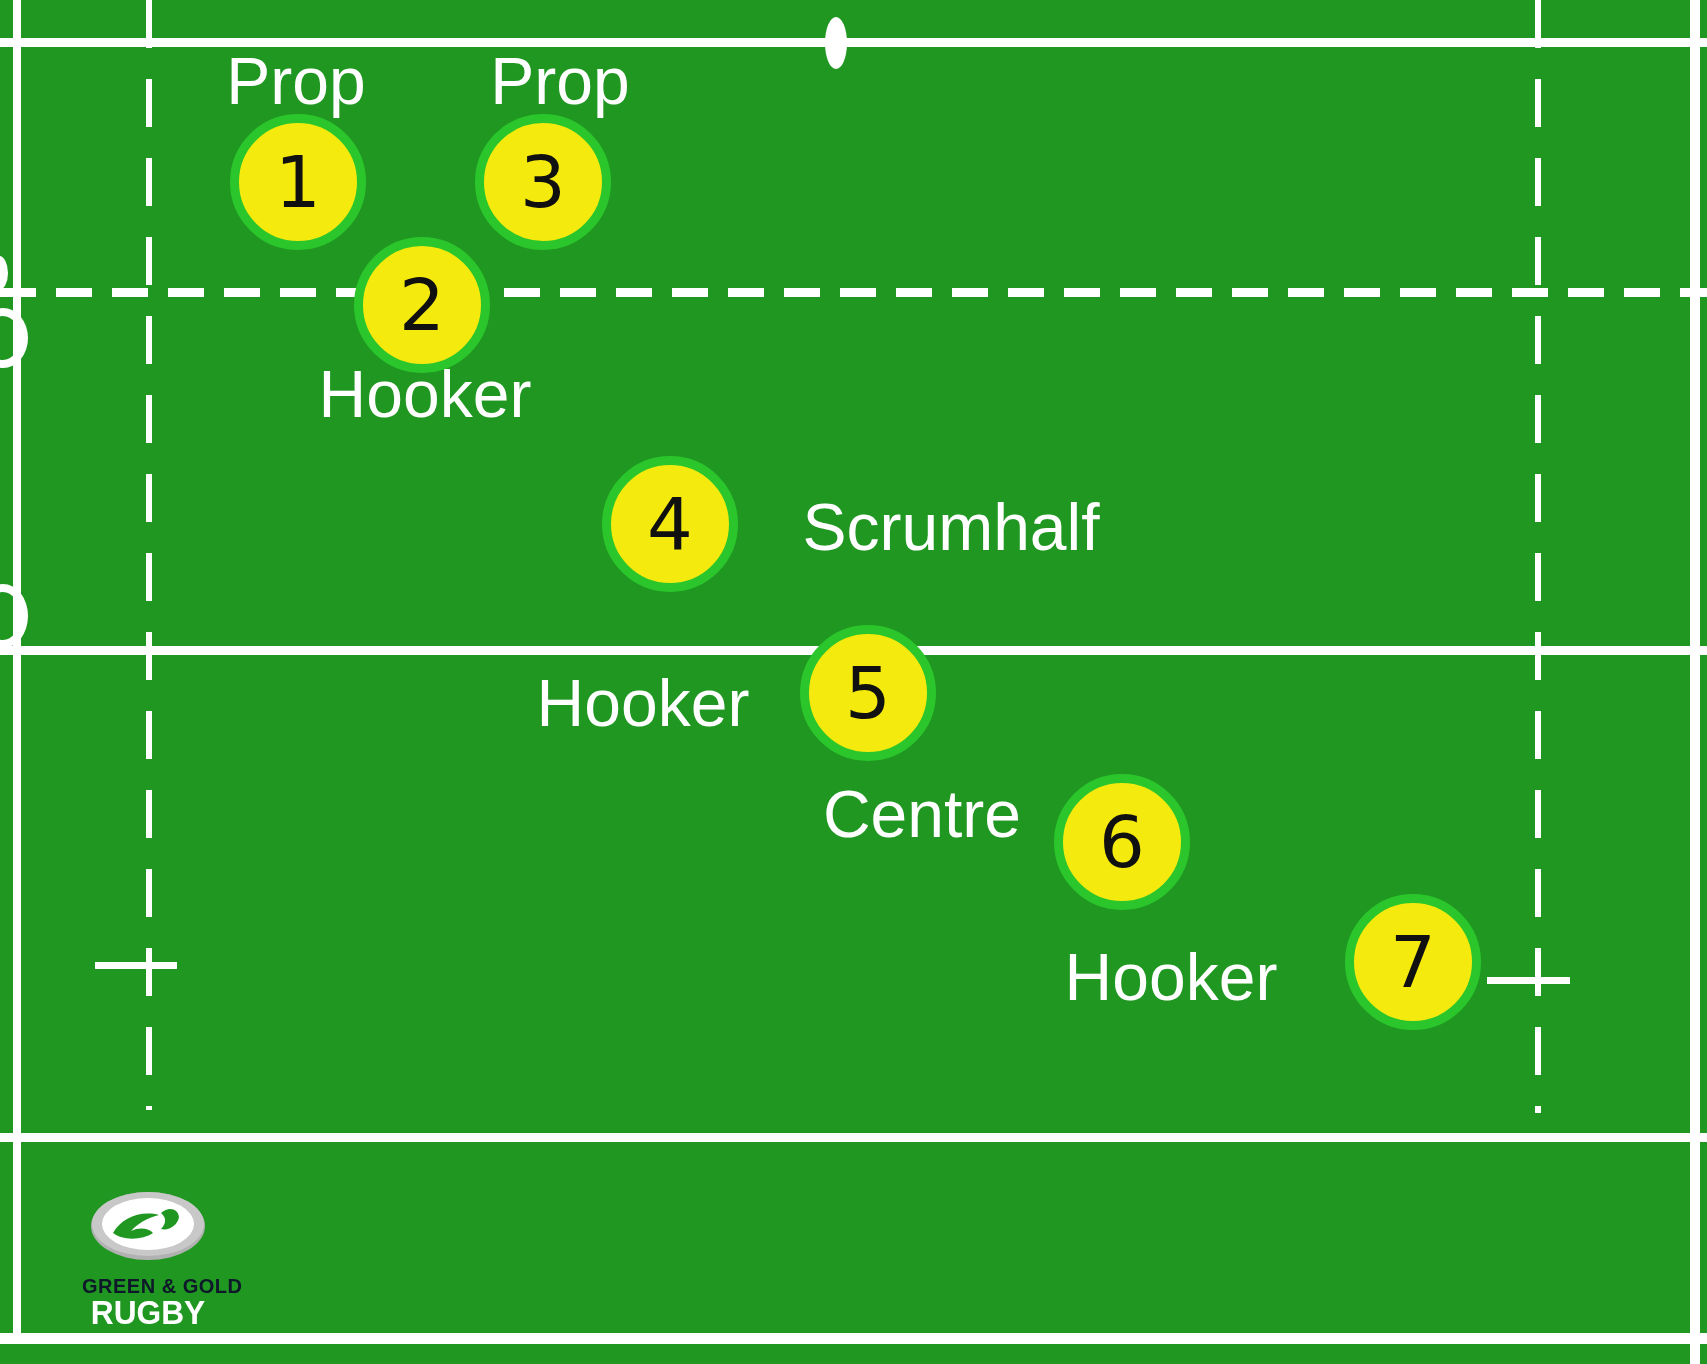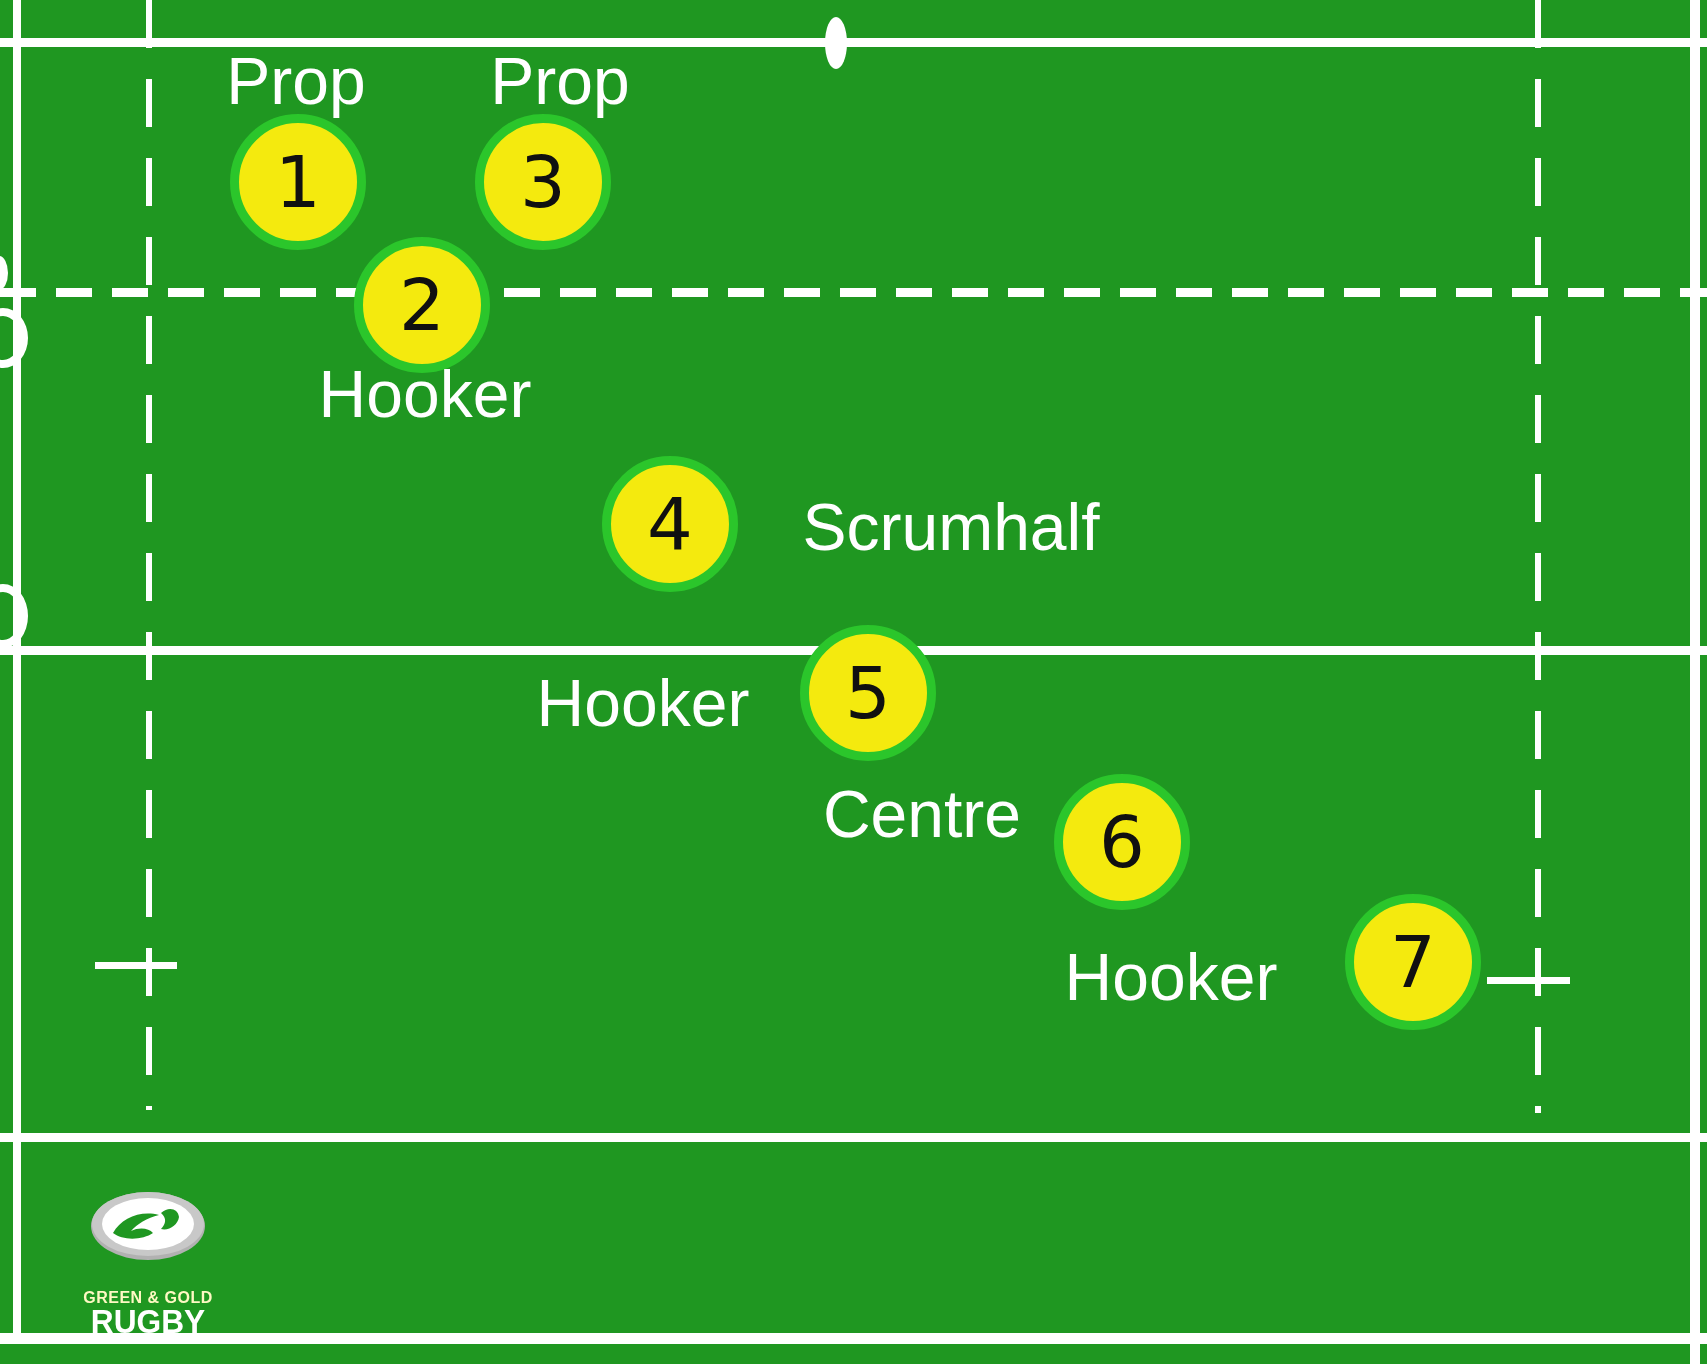--- a/index.html
+++ b/index.html
@@ -41,23 +41,23 @@
     font-size:72px;line-height:1;color:#101010;
   }
   .pos-label{
     position:absolute;transform:translate(-50%,-50%);
     color:#fff;font-size:66px;line-height:1;white-space:nowrap;
     font-family:Liberation Sans, sans-serif;
   }
   
   .logo{position:absolute;left:82px;top:1187px;width:132px;text-align:center;}
   .logo-line1{
-    margin-top:18px;
+    margin-top:4px;
     font-family:"Liberation Sans", sans-serif;font-weight:bold;
-    font-size:16px;letter-spacing:.5px;color:#fef9c3;white-space:nowrap;
+    font-size:20px;letter-spacing:.5px;color:#0f172a;white-space:nowrap;
   }
   .logo-line2{
     font-family:"Liberation Sans", sans-serif;font-weight:bold;
     font-size:33px;letter-spacing:0px;color:#fff;line-height:.9;
     transform:scaleX(.96);transform-origin:center;
   }
 </style>
 </head>
 <body>
 

